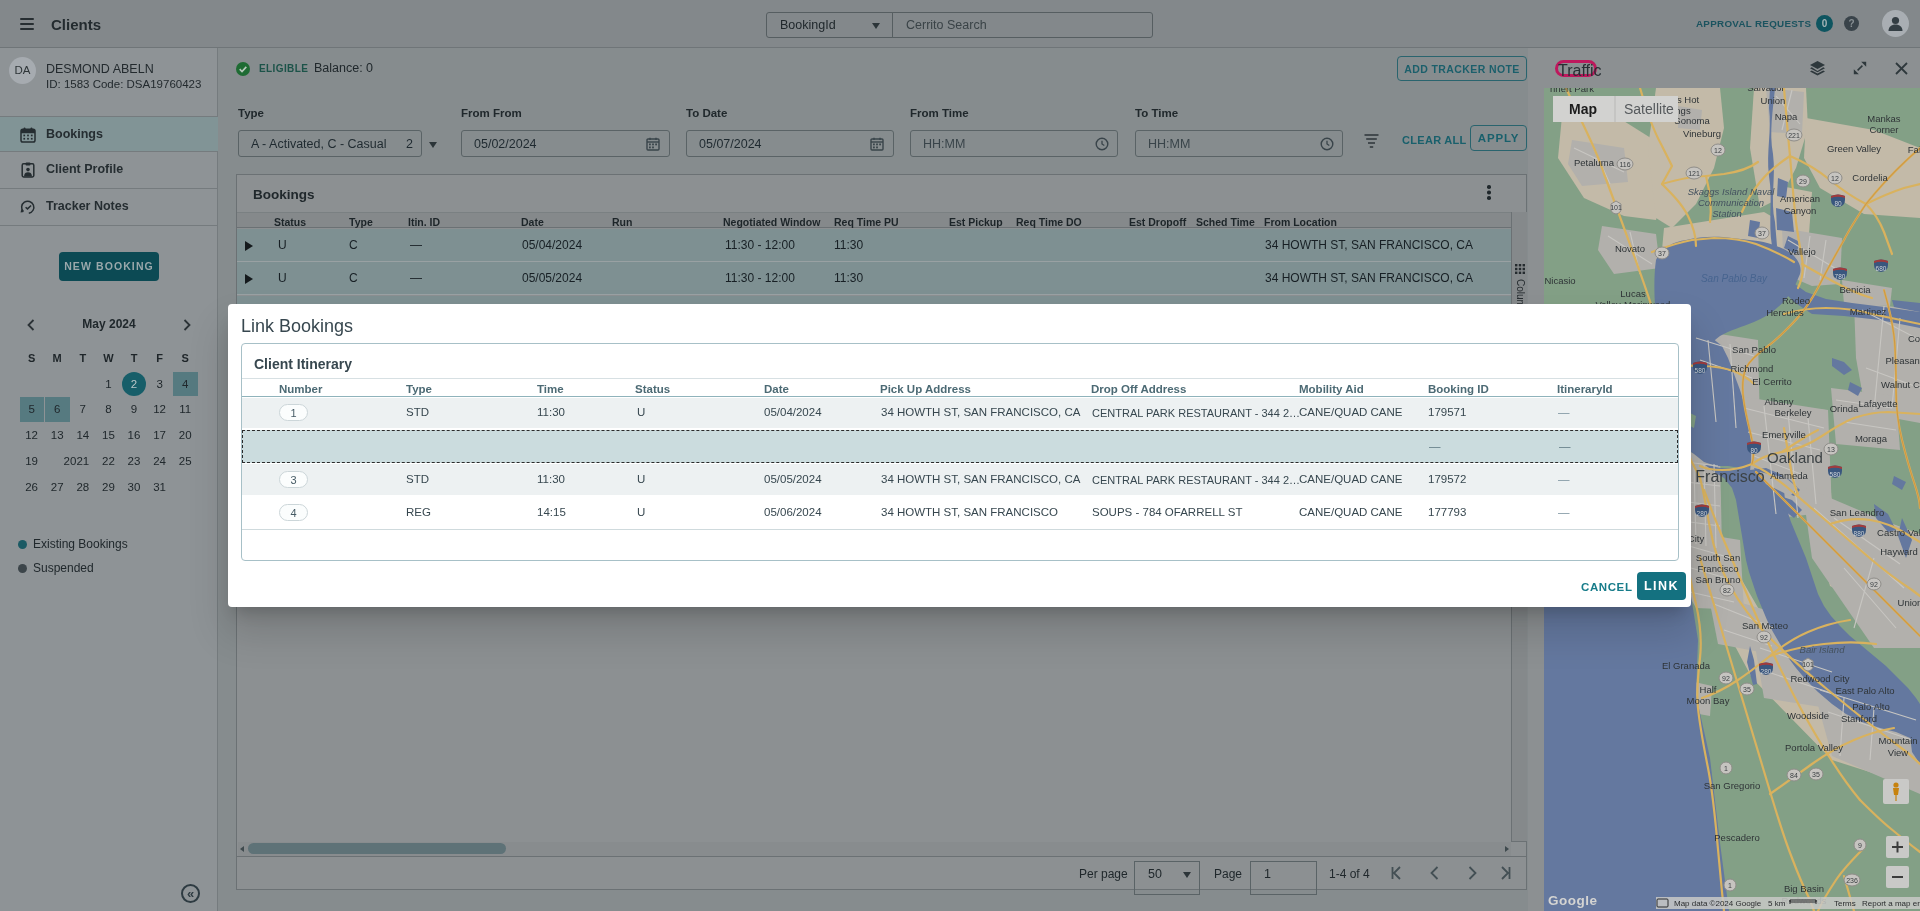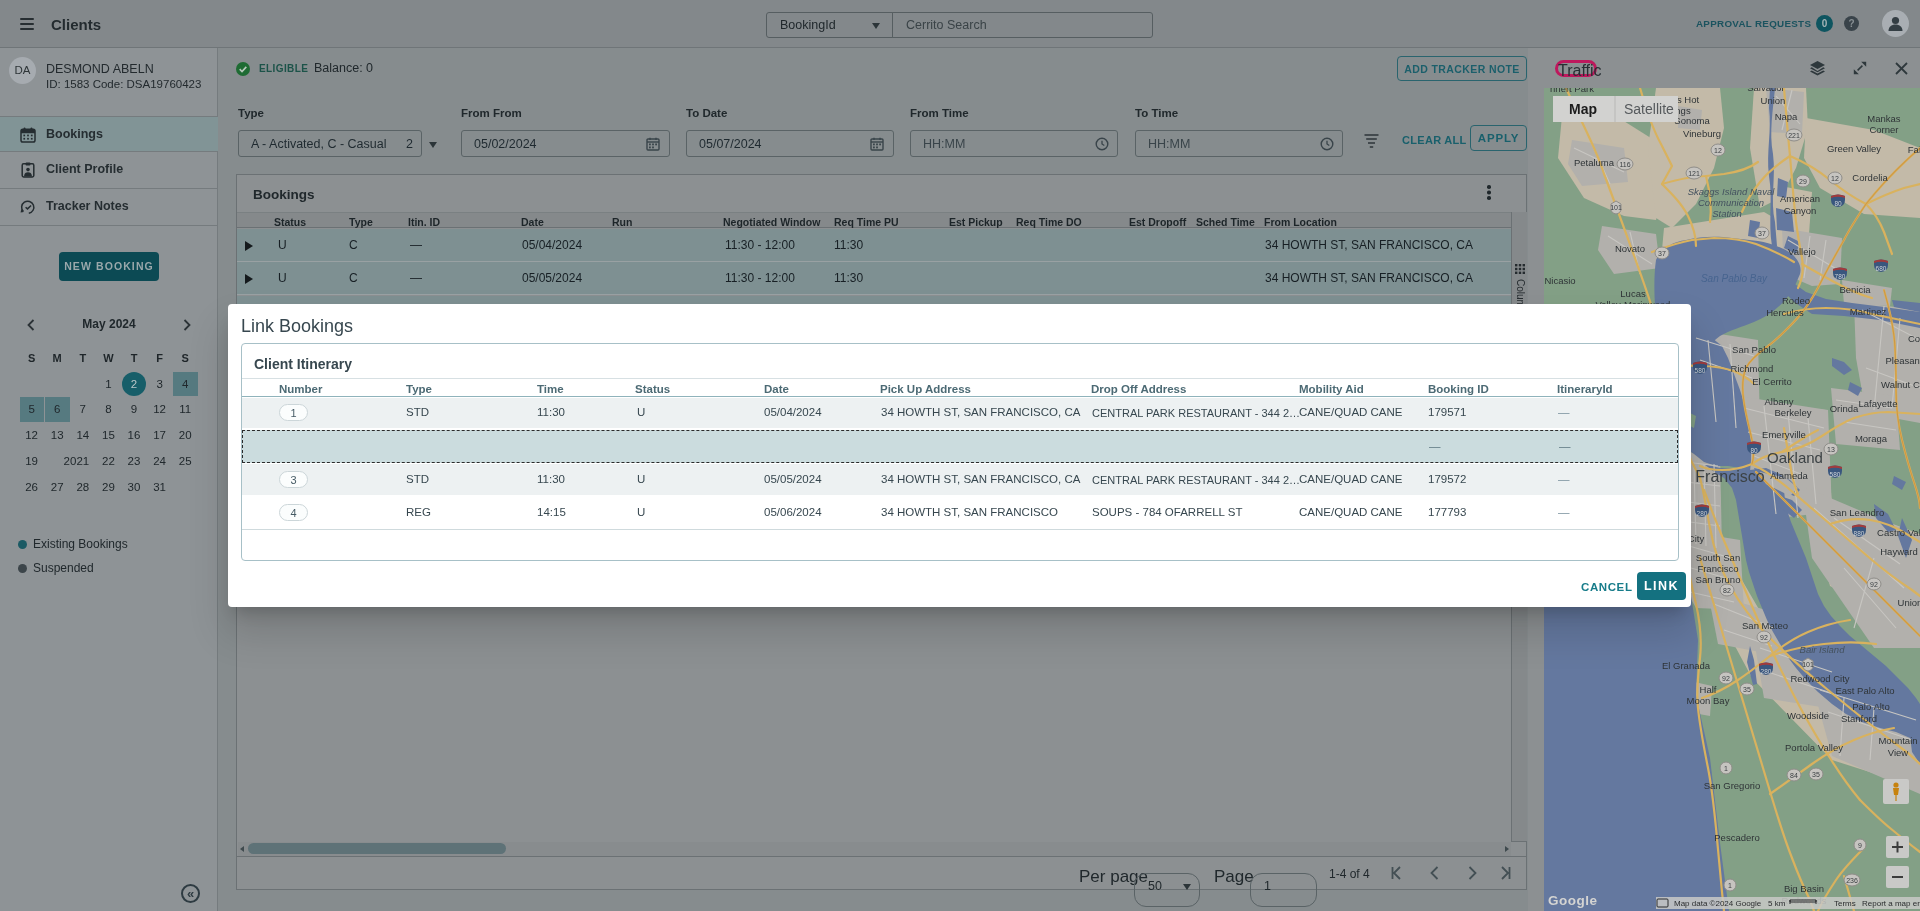--- a/index.html
+++ b/index.html
@@ -55,22 +55,22 @@
 #p-title { position:absolute; left:16px; top:12px; font-size:13.5px; font-weight:bold; color:#20282c; }
 #thead { position:absolute; left:0; top:37px; width:1274px; height:16px; background:#85898b; border-top:1px solid #7a8082; border-bottom:1px solid #6b7174; }
 .th { position:absolute; top:2.5px; font-size:10.5px; font-weight:bold; color:#1d2529; }
 .trow { position:absolute; left:0; width:1274px; height:33px; background:#7e9092; border-bottom:1px solid #99a1a3; }
 .td { position:absolute; top:9px; font-size:12px; color:#171f24; }
 .expander { position:absolute; left:8px; top:12px; width:0; height:0; border-top:5px solid transparent; border-bottom:5px solid transparent; border-left:8px solid #14191c; }
 #coltab { position:absolute; left:1274px; top:37px; width:16px; height:630px; background:#85898b; border-left:1px solid #6b7174; border-bottom:1px solid #6b7174; }
 #hscroll { position:absolute; left:1px; top:667px; width:1273px; height:14px; background:#888c8e; }
 #hthumb { position:absolute; left:10px; top:1px; width:258px; height:11px; background:#5e7277; border-radius:6px; }
 #pgbar { position:absolute; left:0; top:681px; width:1289px; height:34px; border-top:1px solid #6b7174; }
-.pgtxt { position:absolute; top:10px; font-size:17px; color:#20282c; }
-.pgbox { position:absolute; top:16px; height:34px; border:1px solid #5a6366; border-radius:12px; }
+.pgtxt { position:absolute; top:10px; font-size:12px; color:#20282c; }
+.pgbox { position:absolute; top:4px; height:34px; border:1px solid #5a6366; border-radius:0; }
 .pgico { position:absolute; top:8px; font-size:15px; color:#434f54; font-weight:bold; }
 
 #mapp { position:absolute; left:1528px; top:48px; width:392px; height:863px; background:#8c9092; }
 #traffic { position:absolute; left:27px; top:12px; width:42px; height:17px; border:3px solid #be185d; border-radius:9px; font-size:16px; color:#272f33; text-align:center; line-height:16px; }
 #mapsvg { position:absolute; left:16px; top:40px; }
 
 #modal { position:absolute; left:228px; top:304px; width:1463px; height:303px; background:#ffffff; border-radius:4px; box-shadow:0 11px 15px -7px rgba(0,0,0,.2), 0 24px 38px 3px rgba(0,0,0,.14); }
 #m-title { position:absolute; left:13px; top:12px; font-size:18px; color:#37474f; }
 #m-box { position:absolute; left:13px; top:39px; width:1438px; height:218px; border:1px solid #a7c0c7; border-radius:4px; }
 #m-cap { position:absolute; left:12px; top:12px; font-size:14px; font-weight:bold; color:#37474f; }

